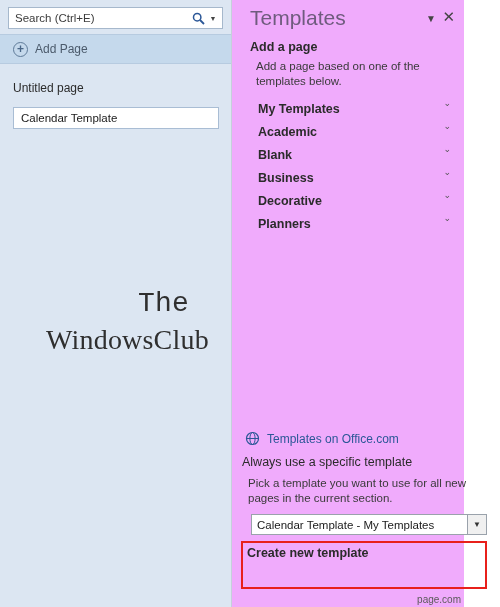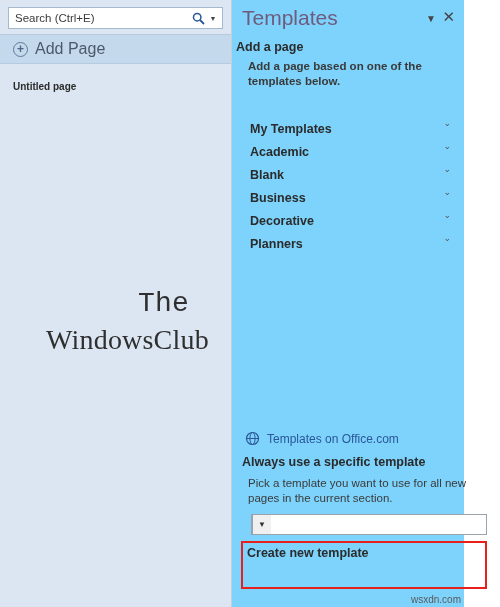--- a/index.html
+++ b/index.html
@@ -92,28 +92,28 @@
     font-size: 12px;
     line-height: 12px;
     display: flex;
     align-items: center;
     justify-content: center;
     margin-right: 7px;
     box-sizing: border-box;
     font-weight: bold;
   }
   .add-page-label {
-    font-size: 16px;
+    font-size: 12px;
     color: #4b5a6b;
   }
 
   .page-section-title {
     margin: 17px 0 12px 13px;
-    font-size: 10px;
-    font-weight: bold;
+    font-size: 12px;
+    font-weight: normal;
     color: #2b2b2b;
   }
   .page-item {
     margin: 0 12px 0 13px;
     height: 22px;
     background: #ffffff;
     border: 1px solid #a9bdd4;
     display: flex;
     align-items: center;
     padding-left: 7px;
@@ -177,22 +177,23 @@
     height: 36px;
     background: #ffffff;
     transform: rotate(45deg);
   }
 
   
   .right-pane {
     position: relative;
     width: 232px;
     height: 607px;
-    background: #7dd3fc;
-    box-sizing: border-box;
+    background: #f0abfc;
+    box-sizing: border-box;
+    padding-left: 8px;
   }
   .tpl-header {
     position: relative;
     height: 40px;
   }
   .tpl-title {
     position: absolute;
     left: 10px;
     top: 6px;
     font-size: 21px;
@@ -211,31 +212,30 @@
     position: absolute;
     right: 9px;
     top: 10px;
     font-size: 15px;
     color: #444;
     line-height: 14px;
     font-family: "DejaVu Sans", sans-serif;
   }
 
   .section-head {
-    margin: 0 0 0 4px;
+    margin: 0 0 0 10px;
     font-size: 12.5px;
     font-weight: bold;
     color: #2b2b2b;
   }
   .section-desc {
-    margin: 5px 12px 24px 16px;
+    margin: 5px 12px 4px 16px;
     font-size: 11.5px;
     color: #3a3a3a;
     line-height: 15px;
-    font-weight: bold;
   }
 
   .cat-list {
     margin-top: 2px;
   }
   .cat-row {
     position: relative;
     height: 23px;
     display: flex;
     align-items: flex-end;
@@ -274,21 +274,21 @@
   .office-link {
     font-size: 12px;
     color: #2b5797;
   }
 
   .always-head {
     position: absolute;
     left: 10px;
     top: 455px;
     font-size: 12.5px;
-    font-weight: bold;
+    font-weight: normal;
     color: #2b2b2b;
   }
   .always-desc {
     position: absolute;
     left: 16px;
     top: 476px;
     width: 232px;
     font-size: 11.5px;
     color: #3a3a3a;
     line-height: 15px;
@@ -380,20 +380,23 @@
       </div>
     </div>
 
     <div class="add-page-row">
       <div class="add-icon">+</div>
       <div class="add-page-label">Add Page</div>
     </div>
 
     <div class="page-section-title">Untitled page</div>
 
+    <div class="page-item">
+      <span>Calendar Template</span>
+    </div>
 
     <div class="watermark">
       <div class="wm-line1">The</div>
       <div class="wm-line2">WindowsClub</div>
       <div class="wm-logo"></div>
     </div>
   </div>
 
   <div class="right-pane">
 
@@ -447,22 +450,23 @@
           <line x1="1.5" y1="7.5" x2="13.5" y2="7.5" stroke="#2b5797" stroke-width="1"></line>
         </svg>
       </span>
       <span class="office-link">Templates on Office.com</span>
     </div>
 
     <div class="always-head">Always use a specific template</div>
     <div class="always-desc">Pick a template you want to use for all new pages in the current section.</div>
 
     <div class="combo">
+      <span class="combo-text">Calendar Template - My Templates</span>
       <span class="combo-btn">▼</span>
     </div>
 
     <div class="redbox">
       <div class="create-head">Create new template</div>
     </div>
 
-    <div class="wsxdn">wsxdn.com</div>
+    <div class="wsxdn">page.com</div>
   </div>
 </div>
 
 </body></html>

